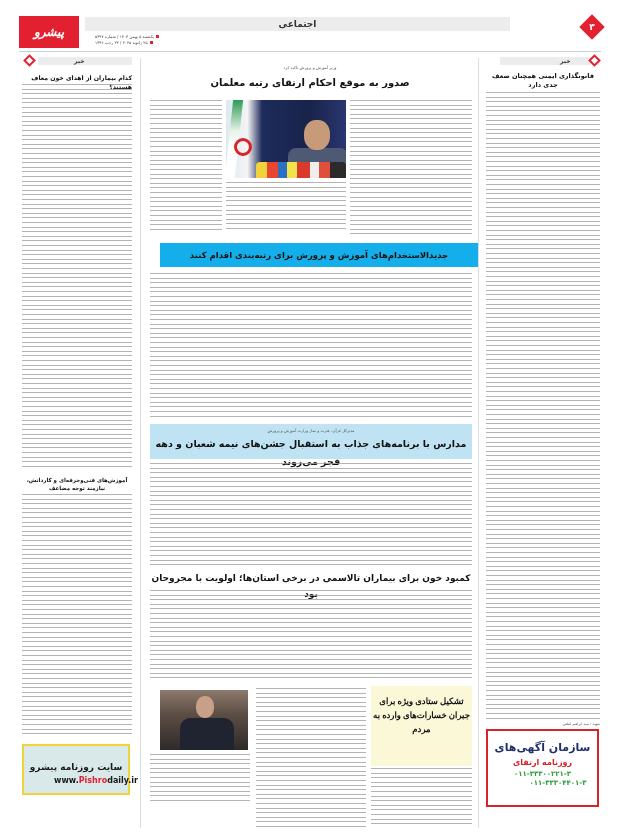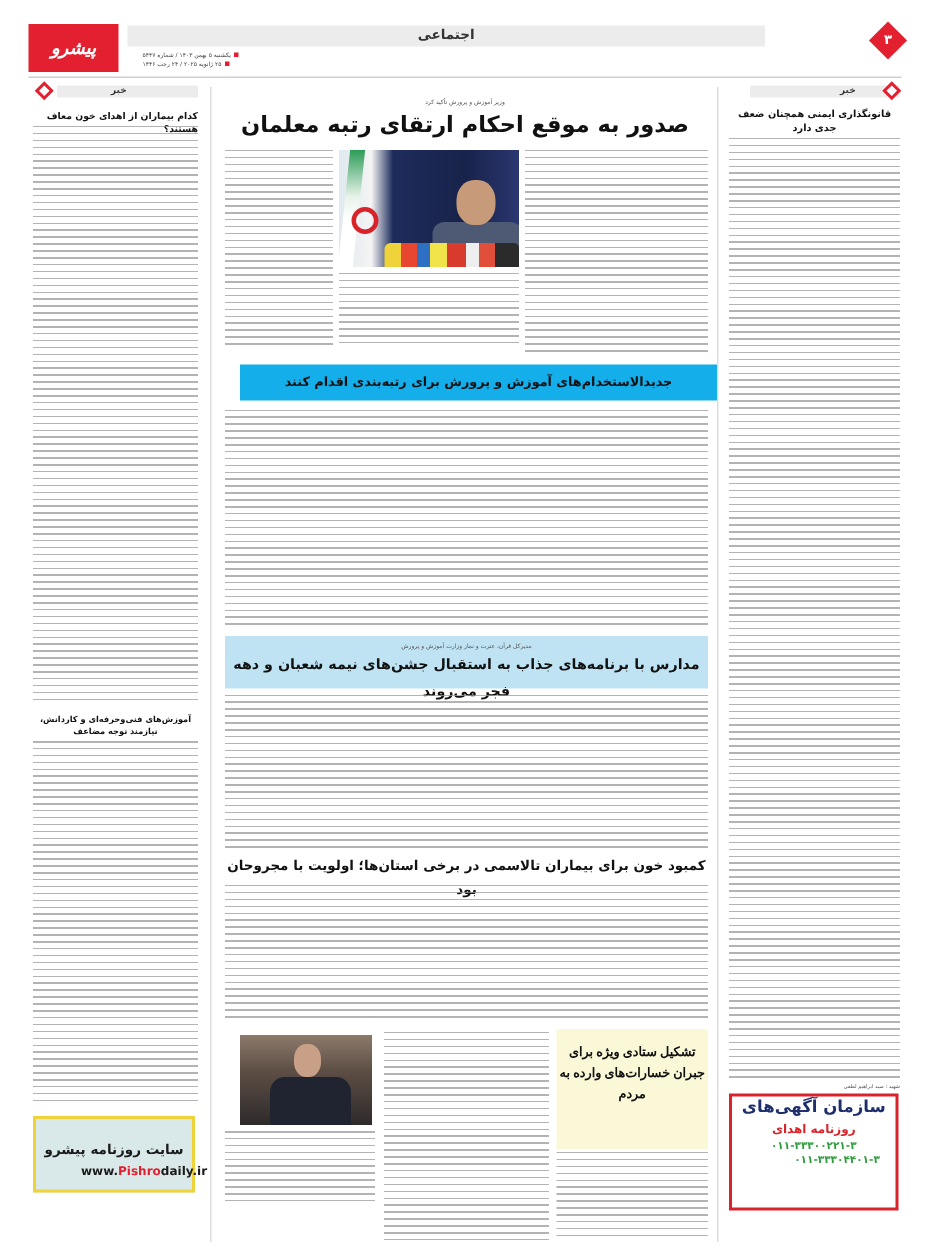--- a/index.html
+++ b/index.html
@@ -44,21 +44,21 @@
   .light-blue-band { background: #bfe3f3; }
 
   .photo-small { top: 690px; left: 160px; width: 88px; height: 60px; background: linear-gradient(180deg, #8c7a6b 0%, #5d4e45 40%, #2e2a2a 100%); overflow: hidden; }
   .photo-small .head { position: absolute; left: 36px; top: 6px; width: 18px; height: 22px; border-radius: 45%; background: #c8a088; }
   .photo-small .body { position: absolute; left: 20px; top: 28px; width: 54px; height: 34px; background: #1f2430; border-radius: 10px 10px 0 0; }
 
   .yellow-box { background: #fbf8d8; }
 
   
   .ad-red { top: 729px; left: 486px; width: 113px; height: 78px; border: 2px solid #d8232a; background: #fff; text-align: center; }
-  .ad-red .t1 { font-size: 11px; font-weight: bold; color: #1e2f6c; margin-top: 0; }
+  .ad-red .t1 { font-size: 11px; font-weight: bold; color: #1e2f6c; margin-top: 10px; }
   .ad-red .t2 { font-size: 8px; font-weight: bold; color: #d8232a; margin-top: 4px; }
   .ad-red .t3 { font-size: 7px; font-weight: bold; color: #2f9c3e; margin-top: 3px; direction: ltr; }
   .ad-red .t4 { font-size: 7px; font-weight: bold; color: #2f9c3e; margin-top: 1px; direction: ltr; padding-left: 31px; }
 
   .ad-yellow { top: 744px; left: 22px; width: 108px; height: 51px; border: 2px solid #f0d23a; background: #d9e8e8; text-align: center; }
   .ad-yellow .t1 { font-size: 9px; font-weight: bold; color: #1a1a1a; margin-top: 16px; }
   .ad-yellow .t2 { font-size: 8px; font-weight: bold; margin-top: 4px; direction: ltr; color: #1a1a1a; padding-left: 30px; }
   .ad-yellow .t2 .red { color: #e3202f; }
 </style>
 </head>
@@ -86,21 +86,21 @@
   <div class="khabar-bar" style="width:100px;"></div>
   <div class="abs khabar-diamond" style="top:-1px;left:104px;"></div>
   <div class="abs khabar-label" style="top:0;left:74px;">خبر</div>
 </div>
 <div class="abs headline" style="top:72px;left:486px;width:114px;font-size:6.5px;line-height:9px;">قانونگذاری ایمنی همچنان ضعف جدی دارد</div>
 <div class="abs text-block lines" style="top:92px;left:486px;width:114px;height:628px;"></div>
 <div class="abs" style="top:722px;left:486px;width:114px;font-size:3.5px;color:#555;text-align:right;">شهید : سید ابراهیم لطفی</div>
 
 <div class="abs ad-red">
   <div class="t1">سازمان آگهی‌های</div>
-  <div class="t2">روزنامه اهدای</div>
+  <div class="t2">روزنامه ارتقای</div>
   <div class="t3">۰۱۱-۳۳۳۰۰۲۲۱-۳</div>
   <div class="t4">۰۱۱-۳۳۳۰۴۴۰۱-۳</div>
 </div>
 
 <div class="abs" style="top:57px;left:22px;width:110px;">
   <div class="khabar-bar" style="width:94px;margin-left:16px;"></div>
   <div class="abs khabar-diamond" style="top:-1px;left:3px;"></div>
   <div class="abs khabar-label" style="top:0;left:52px;">خبر</div>
 </div>
 <div class="abs headline" style="top:73px;left:22px;width:110px;font-size:6.2px;line-height:9px;text-align:right;">کدام بیماران از اهدای خون معاف هستند؟</div>
@@ -109,21 +109,21 @@
 <div class="abs text-block lines" style="top:494px;left:22px;width:110px;height:242px;"></div>
 
 <div class="abs ad-yellow">
   <div class="t1">سایت روزنامه پیشرو</div>
   <div class="t2">
     <span>www.</span><span class="red">Pishro</span><span>daily.ir</span>
   </div>
 </div>
 
 <div class="abs kicker" style="top:65px;left:150px;width:320px;">وزیر آموزش و پرورش تأکید کرد</div>
-<div class="abs headline" style="top:72px;left:150px;width:320px;font-size:15px;line-height:22px;">صدور به موقع احکام ارتقای رتبه معلمان</div>
+<div class="abs headline" style="top:72px;left:150px;width:320px;font-size:10px;line-height:22px;">صدور به موقع احکام ارتقای رتبه معلمان</div>
 
 <div class="abs text-block lines" style="top:100px;left:350px;width:122px;height:135px;"></div>
 <div class="abs text-block lines" style="top:100px;left:150px;width:72px;height:130px;"></div>
 
 <div class="abs photo-main">
   <div class="flag-green"></div>
   <div class="flag-emblem"></div>
   <div class="person-body"></div>
   <div class="person-head"></div>
   <div class="mics"></div>

